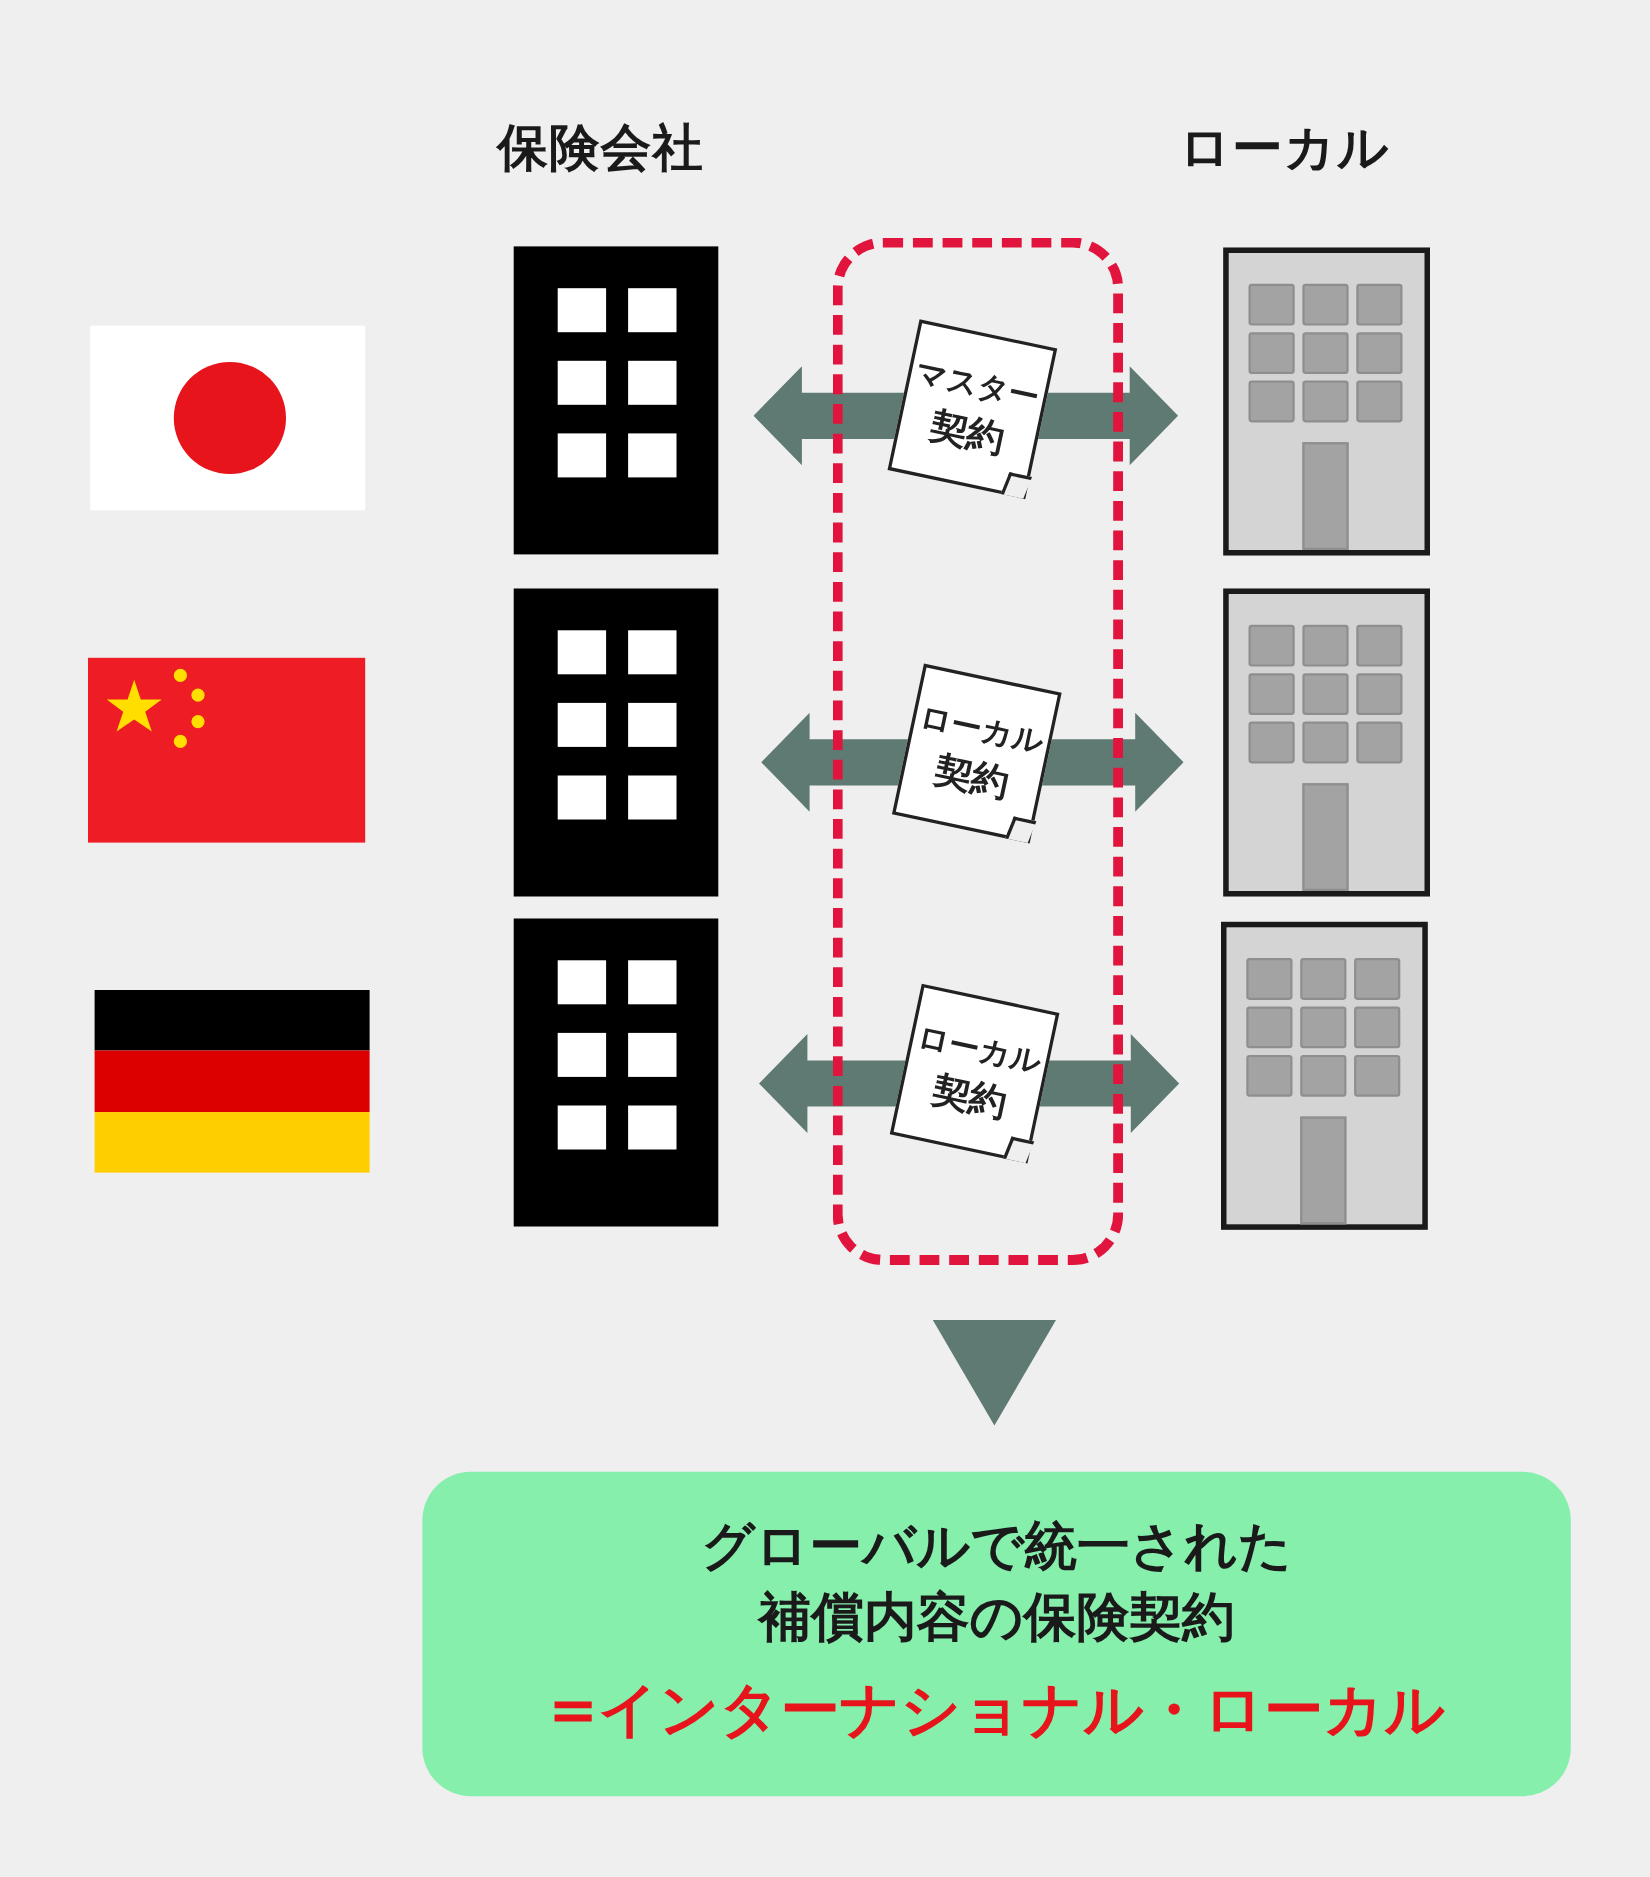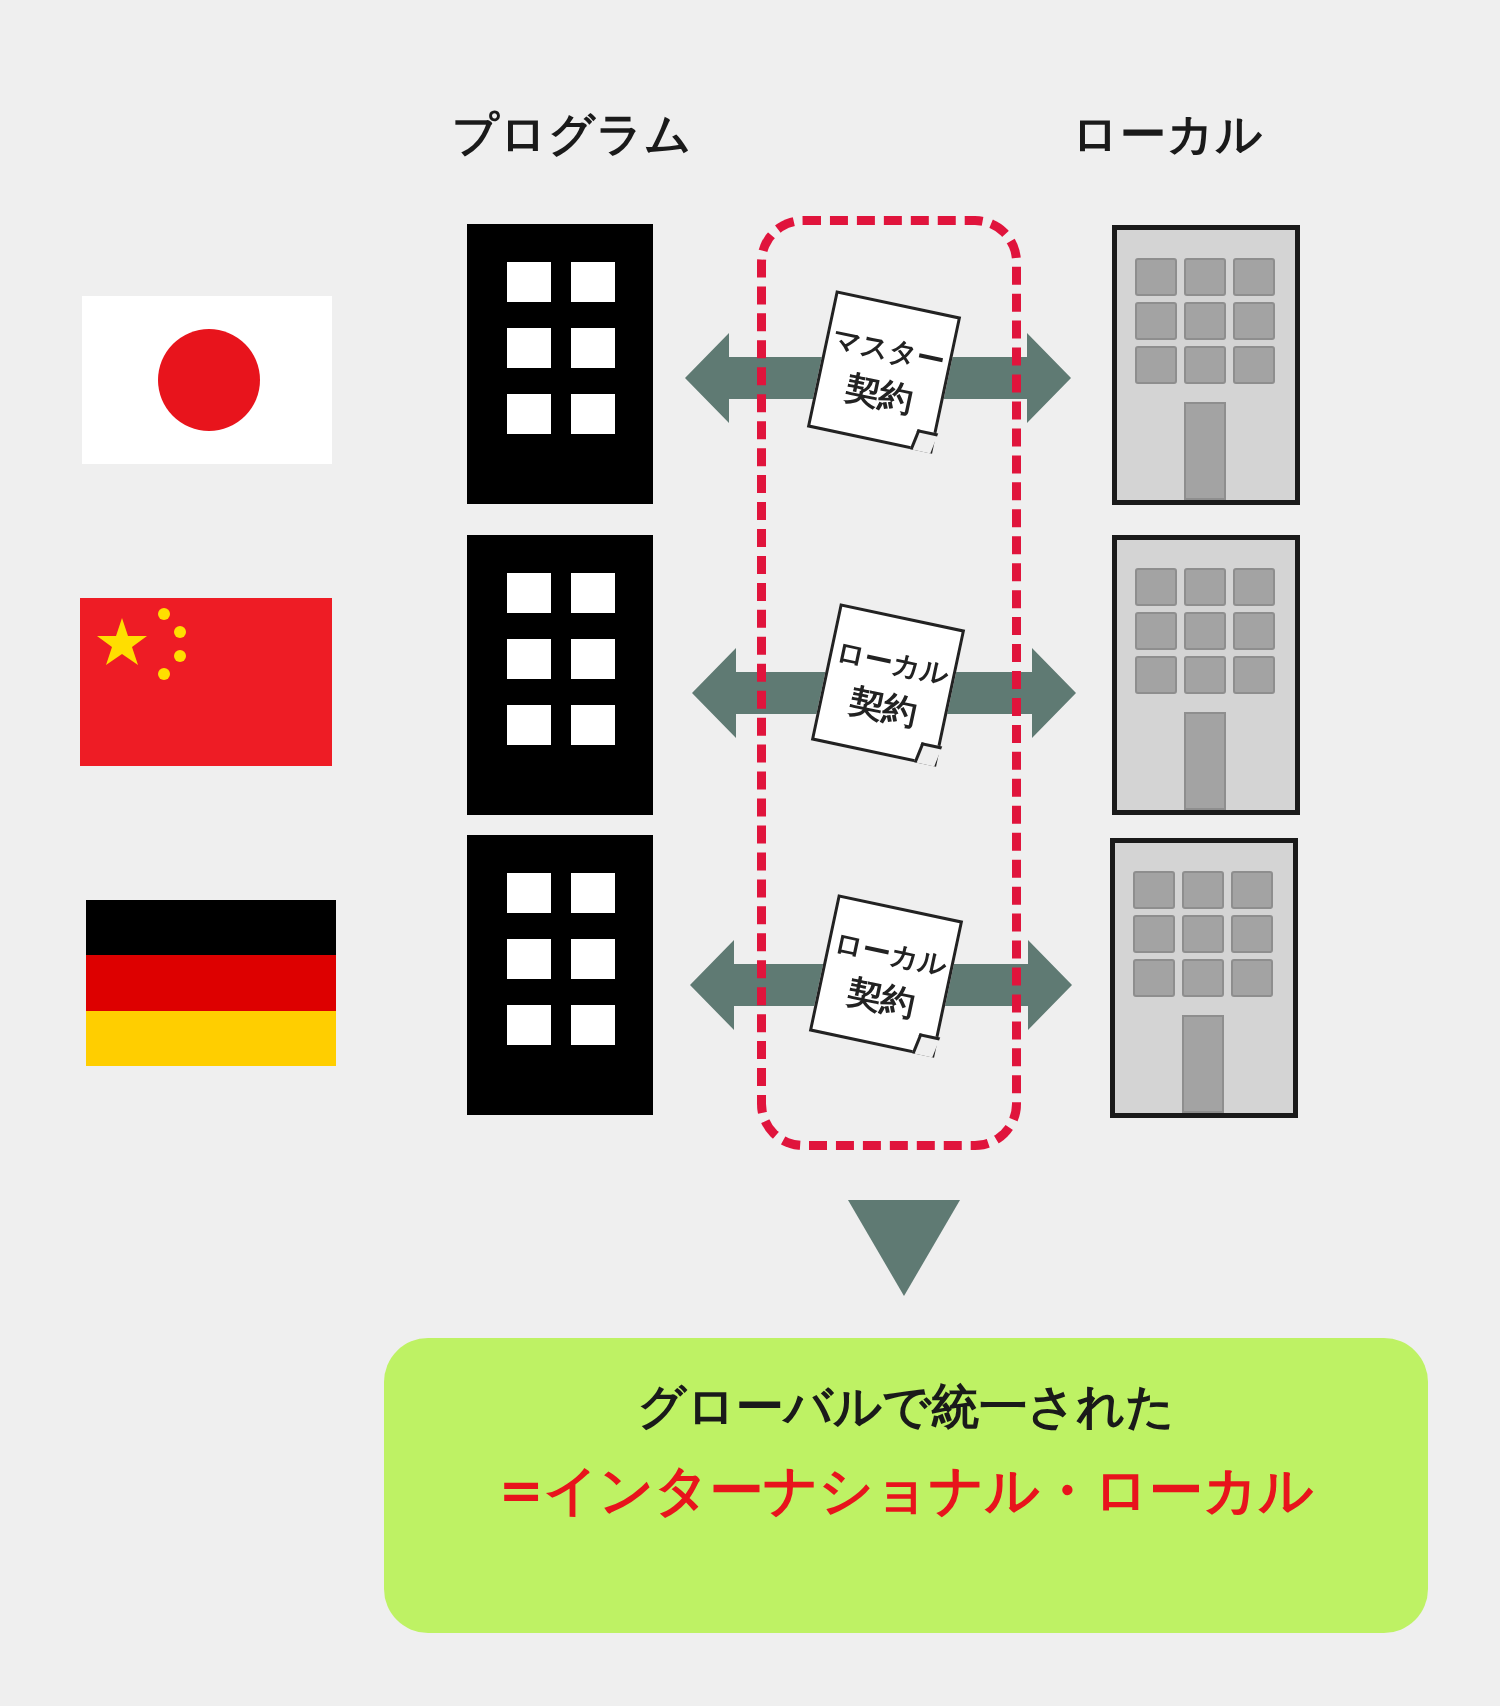--- a/index.html
+++ b/index.html
@@ -14,29 +14,29 @@
   .bldg-light .win{position:absolute;width:42px;height:38px;background:#a3a3a3;border:2px solid #8e8e8e;border-radius:3px;box-sizing:border-box;}
   .bldg-light .door{position:absolute;width:42px;background:#a3a3a3;border:2px solid #8e8e8e;box-sizing:border-box;}
   .arrow{position:absolute;}
   .doc{position:absolute;width:128px;height:140px;background:#fff;border:3px solid #222;box-sizing:border-box;
        transform:rotate(12deg);display:flex;flex-direction:column;align-items:center;justify-content:center;
        font-size:34px;line-height:44px;color:#222;font-weight:bold;}
   .doc::after{content:"";position:absolute;right:-3px;bottom:-3px;width:18px;height:18px;background:#efefef;
        border-left:3px solid #222;border-top:3px solid #222;transform:skew(-10deg);}
   .dashed{position:absolute;left:757px;top:216px;width:264px;height:934px;border:9px dashed #e0143c;border-radius:46px;box-sizing:border-box;}
   .down-tri{position:absolute;left:848px;top:1200px;width:0;height:0;border-left:56px solid transparent;border-right:56px solid transparent;border-top:96px solid #5f7a73;}
-  .result-box{position:absolute;left:384px;top:1338px;width:1044px;height:295px;background:#bef264;border-radius:44px;
+  .result-box{position:absolute;left:384px;top:1338px;width:1044px;height:295px;background:#86efac;border-radius:44px;
               text-align:center;}
   .result-line{font-weight:bold;font-size:48px;color:#1a1a1a;line-height:64px;}
   .result-red{font-weight:bold;font-size:54px;color:#e8141c;line-height:70px;margin-top:18px;}
 </style>
 </head>
 <body>
 
-<div class="abs col-header" style="left:452px;top:104px;">プログラム</div>
+<div class="abs col-header" style="left:452px;top:104px;">保険会社</div>
 <div class="abs col-header" style="left:1072px;top:104px;">ローカル</div>
 
 <div class="flag" style="left:82px;top:296px;width:250px;height:168px;background:#fff;">
   <div style="position:absolute;left:76px;top:33px;width:102px;height:102px;border-radius:50%;background:#e8141c;"></div>
 </div>
 <div class="flag" style="left:80px;top:598px;width:252px;height:168px;background:#ee1c25;">
   <svg width="252" height="168" style="position:absolute;left:0;top:0;">
     <polygon points="42,20 48,38 67,38 52,49 58,67 42,56 26,67 32,49 17,38 36,38" fill="#ffde00"></polygon>
     <circle cx="84" cy="16" r="6" fill="#ffde00"></circle>
     <circle cx="100" cy="34" r="6" fill="#ffde00"></circle>
@@ -135,14 +135,15 @@
 <div class="doc" style="left:822px;top:906px;">
   <span style="font-size:28px;">ローカル</span>
   <span>契約</span>
 </div>
 
 <div class="down-tri"></div>
 
 <div class="result-box">
   <div style="height:36px;"></div>
   <div class="result-line">グローバルで統一された</div>
+  <div class="result-line">補償内容の保険契約</div>
   <div class="result-red">=インターナショナル・ローカル</div>
 </div>
 
 </body></html>

